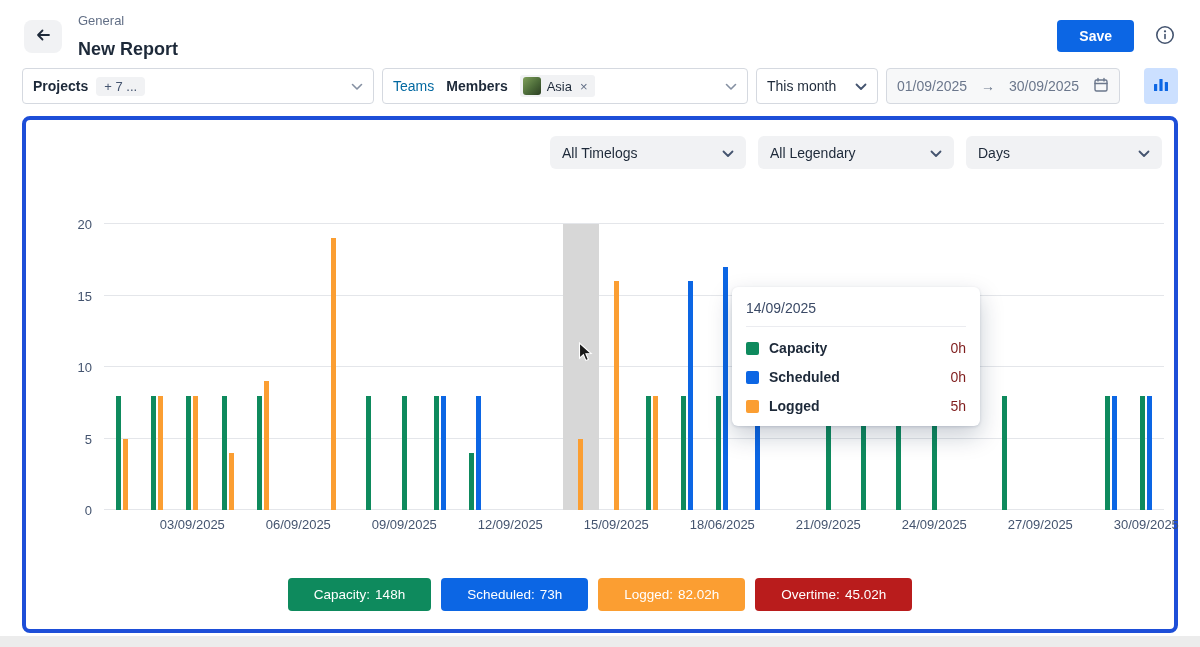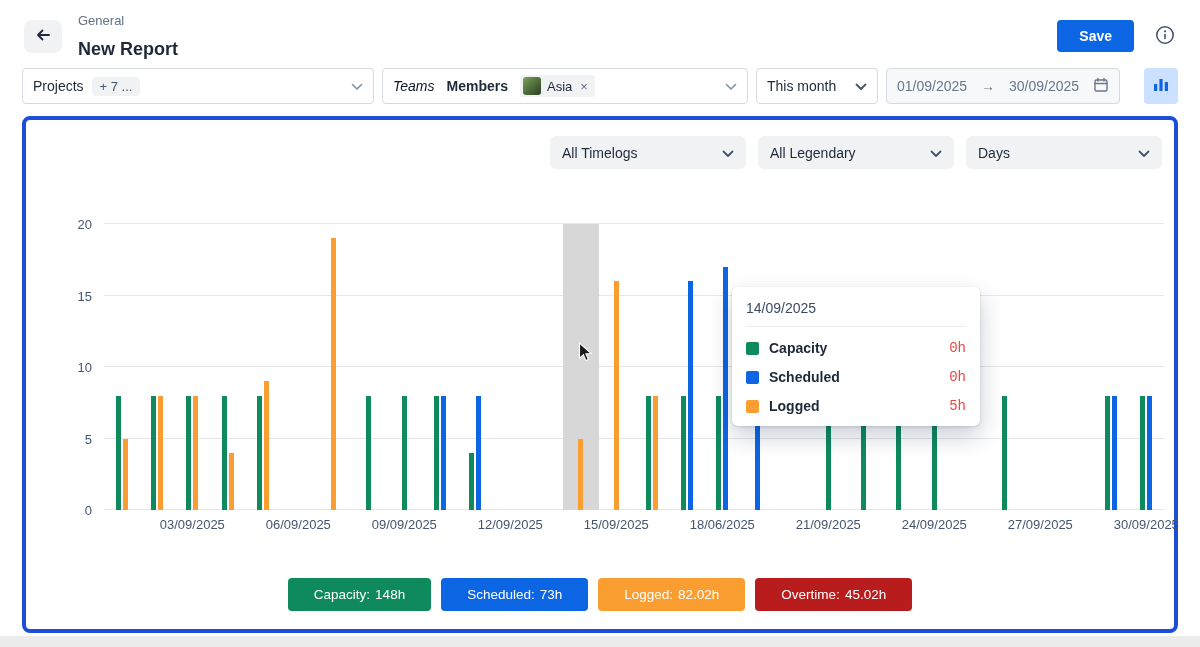--- a/index.html
+++ b/index.html
@@ -16,26 +16,26 @@
   .page-title { font-size:18px; font-weight:700; color:#1d2939; }
   .header-right { margin-left:auto; display:flex; align-items:center; gap:20px; }
   .save-btn { background:#0c66e4; color:#fff; border:none; border-radius:4px;
     padding:8px 22px; font-size:14px; font-weight:600; cursor:pointer; }
   .info-btn { background:none; border:none; cursor:pointer; display:flex; }
   
   .filter-bar { display:flex; align-items:stretch; gap:8px; padding:0 22px; height:36px; }
   .filter-box { border:1px solid #d5d9e0; border-radius:4px; background:#fff;
     display:flex; align-items:center; padding:0 10px; font-size:14px; cursor:pointer; }
   .fb-projects { width:352px; }
-  .fb-projects .label { color:#1d2939; font-weight:400; }
+  .fb-projects .label { color:#1d2939; font-weight:700; }
   .count-badge { background:#f1f2f4; border-radius:4px; padding:2px 8px; font-size:13px;
     color:#44546f; margin-left:8px; }
   .chev-right { margin-left:auto; }
   .fb-members { width:366px; gap:12px; }
-  .teams-label { color:#0f172a;font-style:italic; }
+  .teams-label { color:#0369a1; }
   .members-label { color:#1d2939; font-weight:600; }
   .member-chip { display:flex; align-items:center; gap:6px; background:#f1f2f4;
     border-radius:3px; padding:2px 7px 2px 3px; font-size:13px; color:#1d2939; }
   .member-avatar { width:18px; height:18px; border-radius:3px;
     background:linear-gradient(135deg,#7fa05a 0%,#4c6b39 55%,#2c3f22 100%); }
   .chip-close { color:#626f86; font-size:13px; margin-left:2px; cursor:pointer; }
   .fb-month { width:122px; font-weight:500; }
   .fb-dates { width:234px; background:#f7f8f9; color:#6b778c; gap:8px; justify-content:space-between; }
   .chart-mode-btn { margin-left:auto; width:34px; border:none; background:#cce0ff;
     border-radius:4px; display:flex; align-items:center; justify-content:center; cursor:pointer; }
@@ -60,21 +60,21 @@
   .x-tick { position:absolute; top:7px; transform:translateX(-50%); font-size:13px;
     color:#44546f; white-space:nowrap; }
   
   .tooltip { position:absolute; left:706px; top:167px; width:248px; background:#fff;
     border-radius:6px; padding:13px 14px 12px 14px; z-index:10;
     box-shadow:0 1px 3px rgba(9,30,66,.15), 0 10px 24px rgba(9,30,66,.22); }
   .tooltip-date { font-size:14px; color:#3b4a66; padding-bottom:10px; border-bottom:1px solid #ebecf0; }
   .tooltip-row { display:flex; align-items:center; margin-top:13px; font-size:14px; }
   .swatch { width:13px; height:13px; border-radius:2px; margin-right:10px; flex:none; }
   .t-label { font-weight:700; color:#1d2939; }
-  .t-value { margin-left:auto; color:#ef4444;font-family:Liberation Mono, monospace; }
+  .t-value { margin-left:auto; color:#7f1d1d; }
   .cursor { position:absolute; left:552px; top:222px; z-index:11; pointer-events:none; }
   
   .legend-row { position:absolute; left:0; right:0; top:458px; display:flex;
     justify-content:center; gap:10px; }
   .legend-btn { color:#fff; border:none; border-radius:4px; padding:9px 26px;
     font-size:13.5px; cursor:pointer; display:flex; gap:5px; align-items:center; }
   
   .hscroll { position:absolute; left:0; right:0; bottom:0; height:11px; background:#ececec; }
 </style>
 </head>

